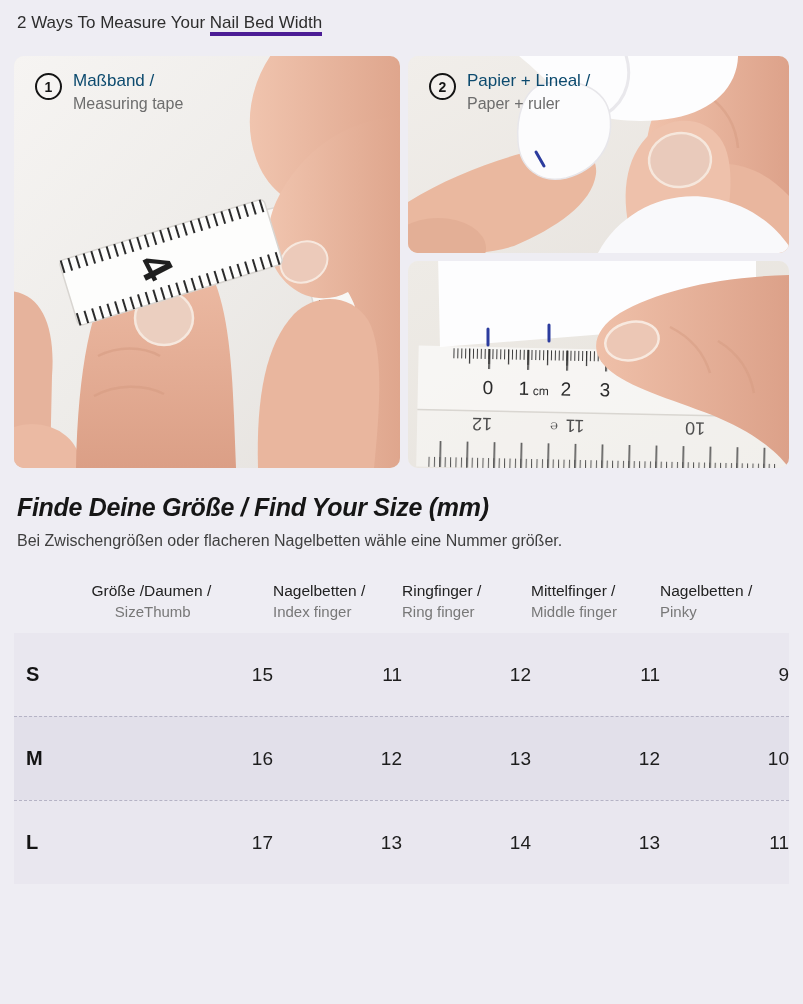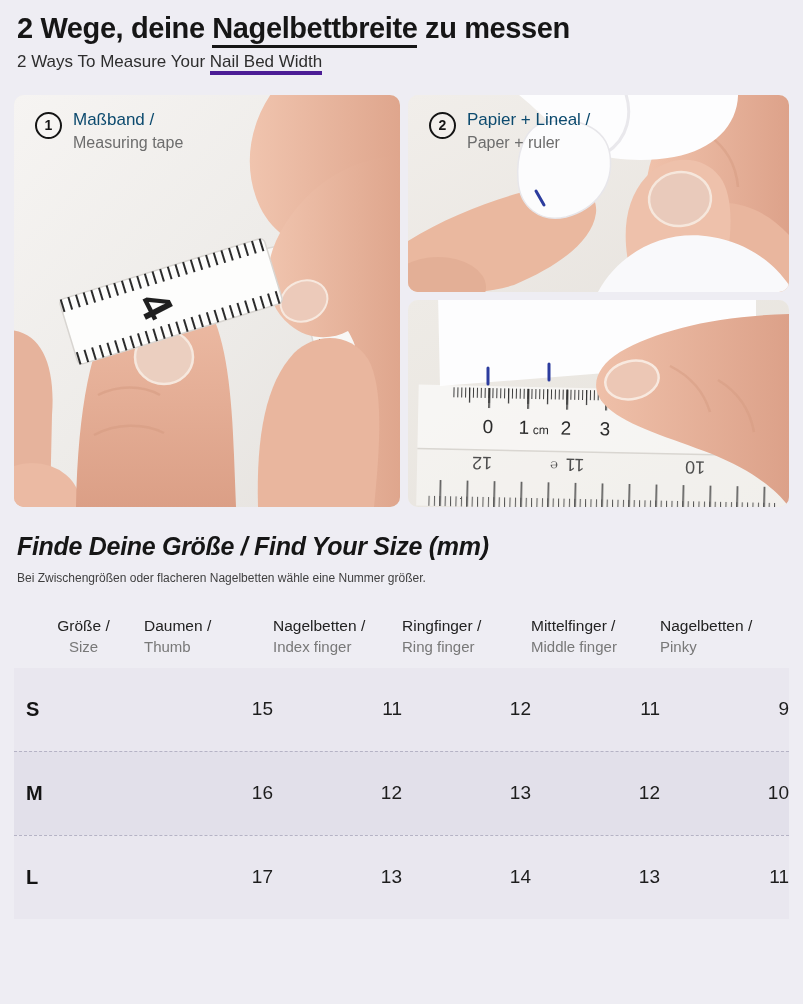--- a/index.html
+++ b/index.html
@@ -44,43 +44,42 @@
     margin-top:2px;
   }
   .plabel .de{display:block;font-size:17px;color:#0c4a6e;margin-bottom:4px;}
   .plabel .en{display:block;font-size:16px;color:#6d6d6d;}
 
   .size-section{padding:25px 14px 0;}
   .size-section h2{
     margin:0 3px 10px;
     font-size:25px;font-weight:700;color:#161616;letter-spacing:-0.3px;font-style:italic;
   }
-  .size-note{margin:0 3px 32px;font-size:12px;color:#3f3f3f;}
+  .size-note{margin:0 3px 32px;font-size:16px;color:#3f3f3f;}
 
   .thead,.trow{
     display:grid;
     grid-template-columns:130px repeat(5,1fr);
   }
   .thead{padding-bottom:13px;}
   .th{text-align:left;}
-  .th.first{text-align:center;padding-left:9px;}
+  .th.first{text-align:right;padding-left:9px;}
   .th .de{display:block;font-size:15.5px;color:#222222;margin-bottom:3px;}
   .th .en{display:block;font-size:15px;color:#787878;}
 
   .trow{height:83px;align-items:center;background:#e9e7ef;}
   .trow.alt{background:#e2e0ea;}
   .trow + .trow{border-top:1px dashed #b5b3c5;}
   .cell{text-align:right;font-size:19px;color:#1d1d1d;}
   .cell.size{text-align:left;padding-left:12px;font-size:20px;font-weight:700;color:#141414;}
 </style>
 </head>
 <body>
 
 <div class="header">
-  <h1><span>2 Wege, deine </span><span class="ul">Nagelbettbreite</span><span> zu messen</span></h1>
   <p class="subtitle"><span>2 Ways To Measure Your </span><span class="ul">Nail Bed Width</span></p>
 </div>
 
 <div class="photos">
 
   <figure class="photo photo-left" style="margin:0">
     <svg viewBox="0 0 386 412" preserveAspectRatio="none">
       <defs>
         <linearGradient id="lpbg" x1="0" y1="0" x2="1" y2="1">
           <stop offset="0" stop-color="#f6f4f2"></stop>

